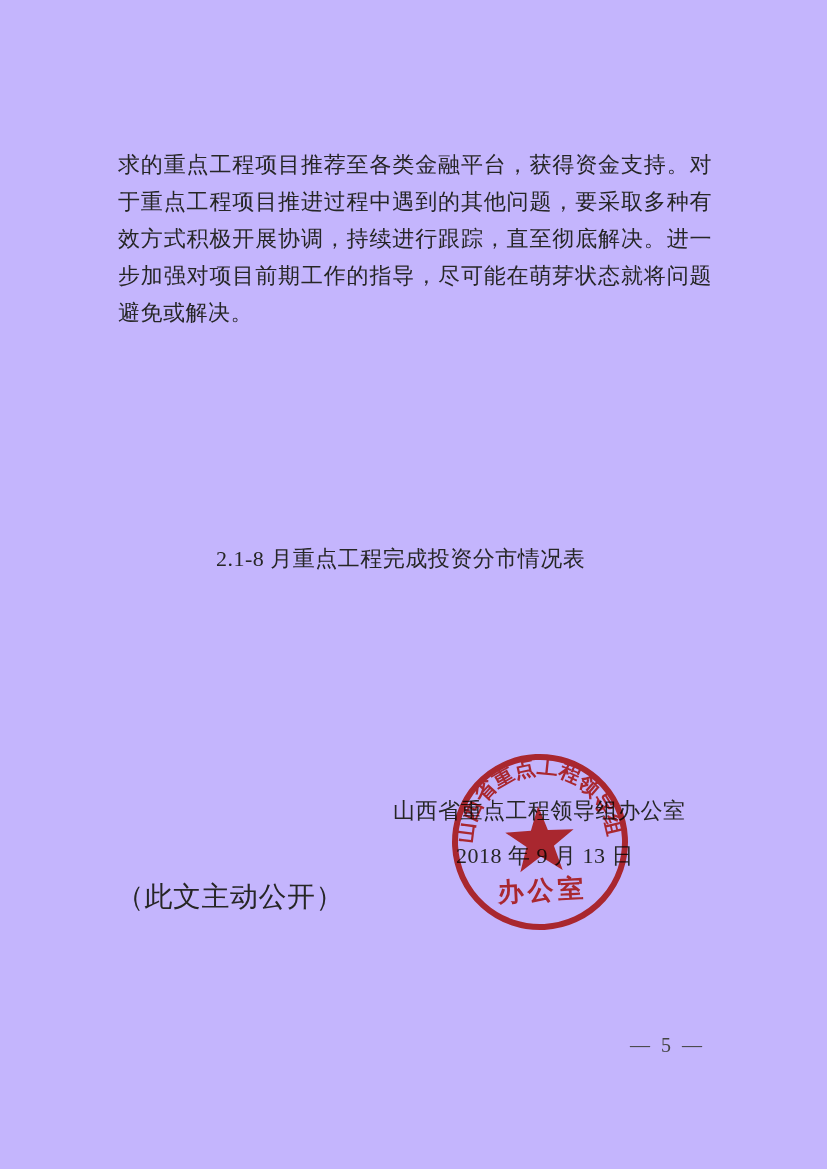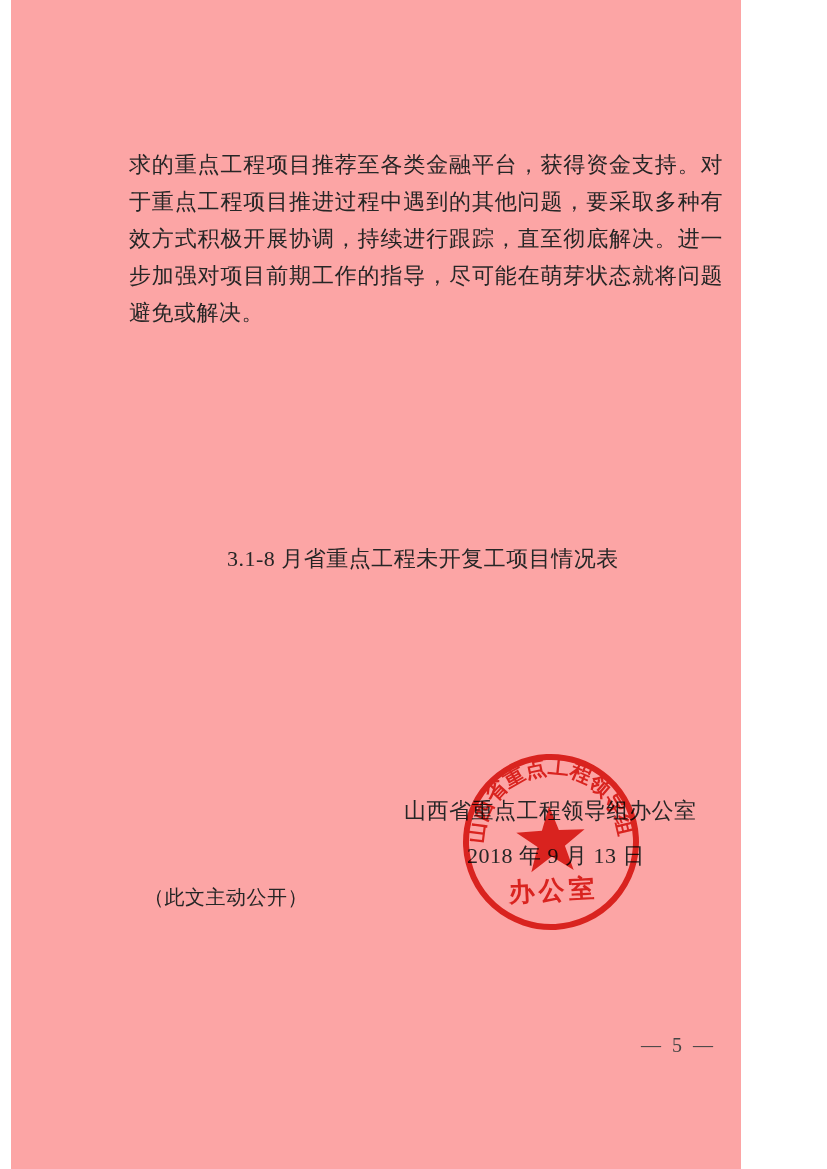--- a/index.html
+++ b/index.html
@@ -1,23 +1,22 @@
 <!DOCTYPE html>
 <html lang="zh"><head>
 <meta charset="utf-8">
 <style>
   html,body{margin:0;padding:0;background:#ffffff;}
   .page{
     position:relative;
-    width:730px;height:1169px;
-    background:#fca5a5;
+    width:827px;height:1169px;
+    background:#c4b5fd;
     overflow:hidden;
     font-family:"Liberation Serif","DejaVu Serif",serif;
     color:#262626;
-    margin-left:11px;
   }
   .body-text{
     position:absolute;
     left:118px;top:146px;
     width:594px;
     font-size:22px;
     line-height:37px;
     text-align:justify;
     text-align-last:left;
     letter-spacing:0.5px;
@@ -52,22 +51,22 @@
   .seal{
     position:absolute;
     left:445px;top:747px;
     width:190px;height:190px;
     mix-blend-mode:multiply;
     opacity:0.92;
     transform:rotate(-3deg);
   }
   .disclosure-note{
     position:absolute;
-    left:133px;top:882px;
-    font-size:20px;
+    left:116px;top:882px;
+    font-size:28px;
     line-height:30px;
     letter-spacing:0.5px;
   }
   .page-number{
     position:absolute;
     left:630px;top:1034px;
     font-size:20px;
     color:#444444;
     letter-spacing:3px;
     font-family:"Liberation Serif","DejaVu Serif",serif;
@@ -76,21 +75,21 @@
 </head>
 <body>
 
 <div class="page">
 
   <div class="body-text">
     <p>求的重点工程项目推荐至各类金融平台，获得资金支持。对于重点工程项目推进过程中遇到的其他问题，要采取多种有效方式积极开展协调，持续进行跟踪，直至彻底解决。进一步加强对项目前期工作的指导，尽可能在萌芽状态就将问题避免或解决。</p>
   </div>
 
   <div class="attachments">
-    <div class="item-row"><span>3.1-8 月省重点工程未开复工项目情况表</span></div>
+    <div class="item-row"><span>2.1-8 月重点工程完成投资分市情况表</span></div>
   </div>
 
   <div class="signature-org">山西省重点工程领导组办公室</div>
 
   <div class="signature-date">2018 年 9 月 13 日</div>
 
   <svg class="seal" viewBox="0 0 190 190" xmlns="http://www.w3.org/2000/svg">
     <circle cx="95" cy="95" r="85" fill="none" stroke-width="6" stroke="#d9251d"></circle>
     <polygon points="95,59 103.5,83.4 129.2,83.9 108.7,99.4 116.2,124.1 95,109.4 73.8,124.1 81.3,99.4 60.8,83.9 86.5,83.4" fill="#d9251d"></polygon>
     <defs>

